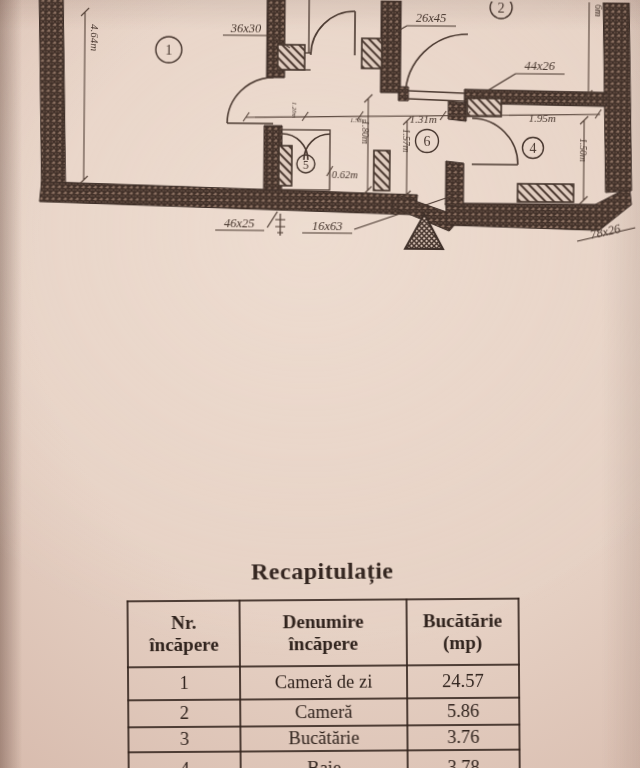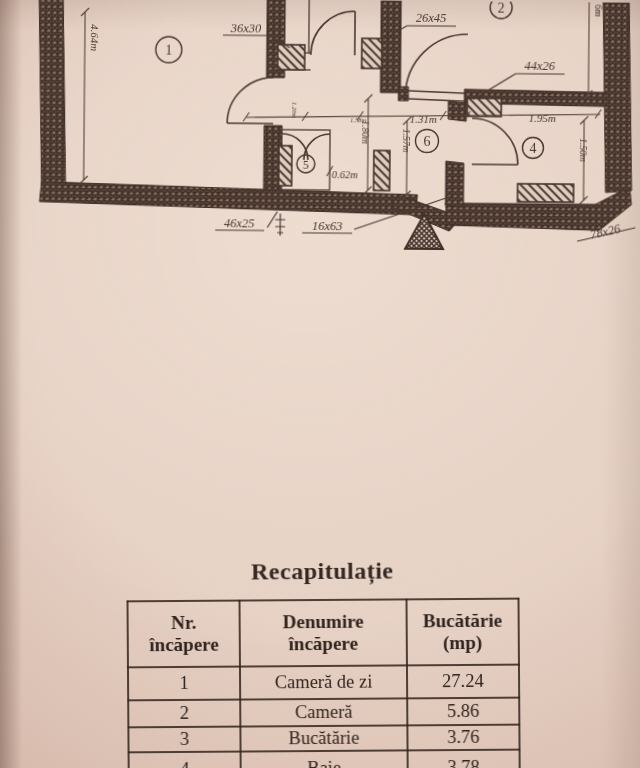--- a/index.html
+++ b/index.html
@@ -163,21 +163,21 @@
         <span class="hl">încăpere</span>
       </th>
       <th class="col-sup">
         <span class="hl">Bucătărie</span>
         <span class="hl">(mp)</span>
       </th>
     </tr>
     <tr class="r1">
       <td>1</td>
       <td>Cameră de zi</td>
-      <td>27.24</td>
+      <td>24.57</td>
     </tr>
     <tr class="r2">
       <td>2</td>
       <td>Cameră</td>
       <td>5.86</td>
     </tr>
     <tr class="r3">
       <td>3</td>
       <td>Bucătărie</td>
       <td>3.76</td>

